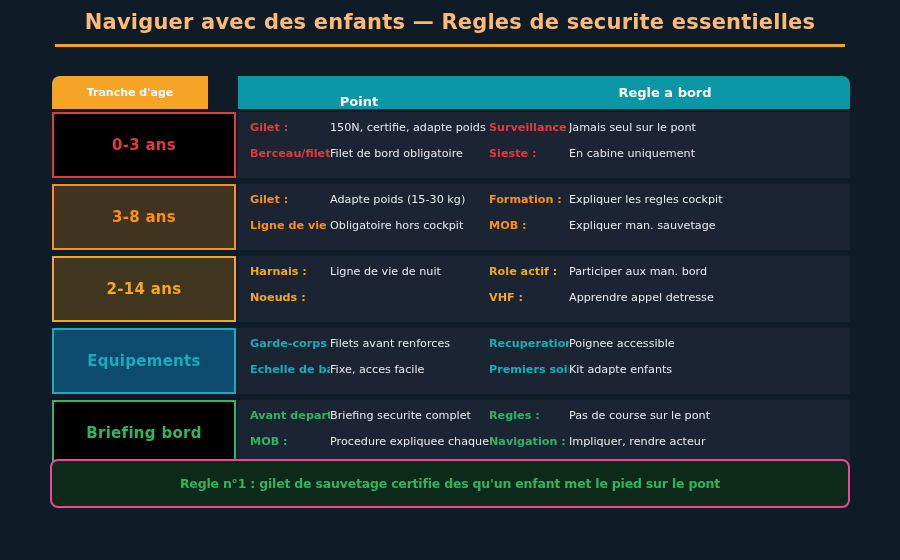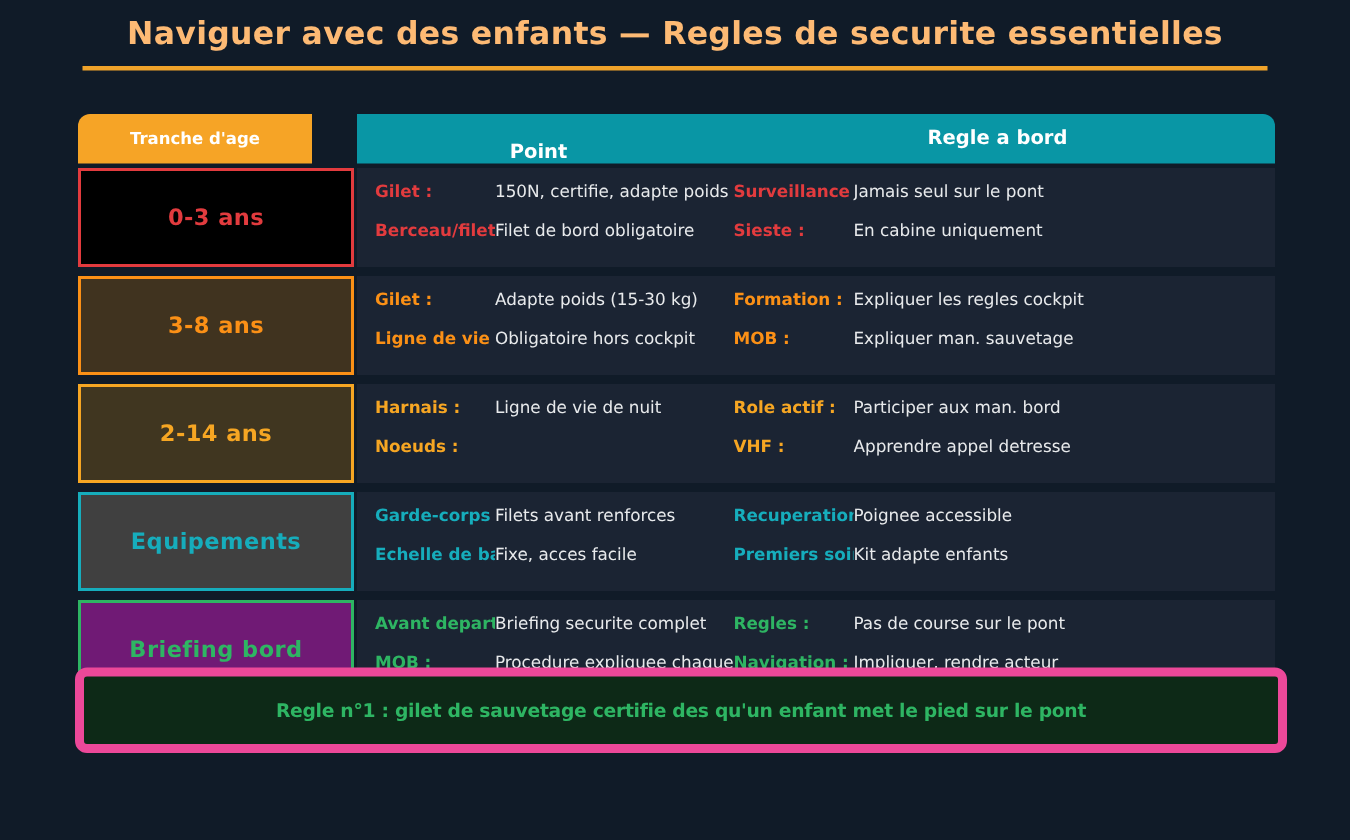--- a/index.html
+++ b/index.html
@@ -38,28 +38,28 @@
   .c2{left:251px;width:80px;} .v2{left:331px;width:276px;}
   .t1{top:9px;} .t2{top:35px;}
 
   
   .row0 .age-cell{border-color:#e23b3e;background:#000000}
   .row0 .age-label,.row0 .lbl{color:#e23b3e}
   .row1 .age-cell{border-color:#fb9016;background:#40331f}
   .row1 .age-label,.row1 .lbl{color:#fb9016}
   .row2 .age-cell{border-color:#f6a623;background:#403620}
   .row2 .age-label,.row2 .lbl{color:#f6a623}
-  .row3 .age-cell{border-color:#16adbc;background:#404040}
+  .row3 .age-cell{border-color:#16adbc;background:#0c4a6e}
   .row3 .age-label,.row3 .lbl{color:#16adbc}
-  .row4 .age-cell{border-color:#2eb563;background:#701a75}
+  .row4 .age-cell{border-color:#2eb563;background:#000000}
   .row4 .age-label,.row4 .lbl{color:#2eb563}
 
   
-  .banner{position:absolute;left:50px;top:445px;width:796px;height:45px;background:#0d2917;
-          border:6px solid #ec4899;border-radius:8px;display:flex;align-items:center;
+  .banner{position:absolute;left:50px;top:459px;width:796px;height:45px;background:#0d2917;
+          border:2px solid #ec4899;border-radius:8px;display:flex;align-items:center;
           justify-content:center;}
   .banner span{color:#2eb563;font-weight:bold;font-size:12.5px;letter-spacing:-.2px;}
 </style>
 </head>
 <body>
 
 <div class="page">
 
   <div class="title">Naviguer avec des enfants — Regles de securite essentielles</div>
   <div class="title-underline"></div>

